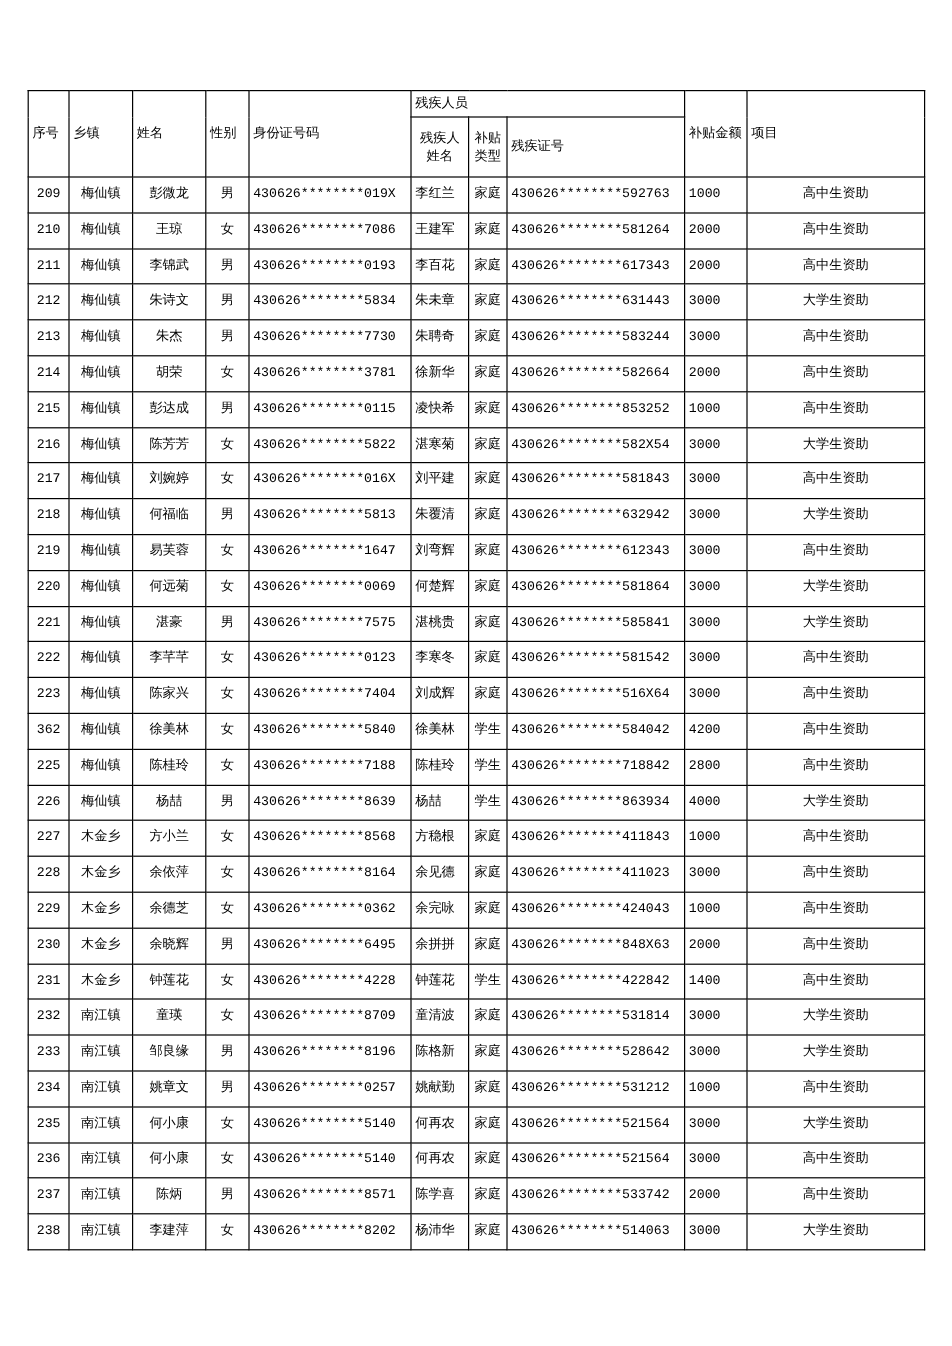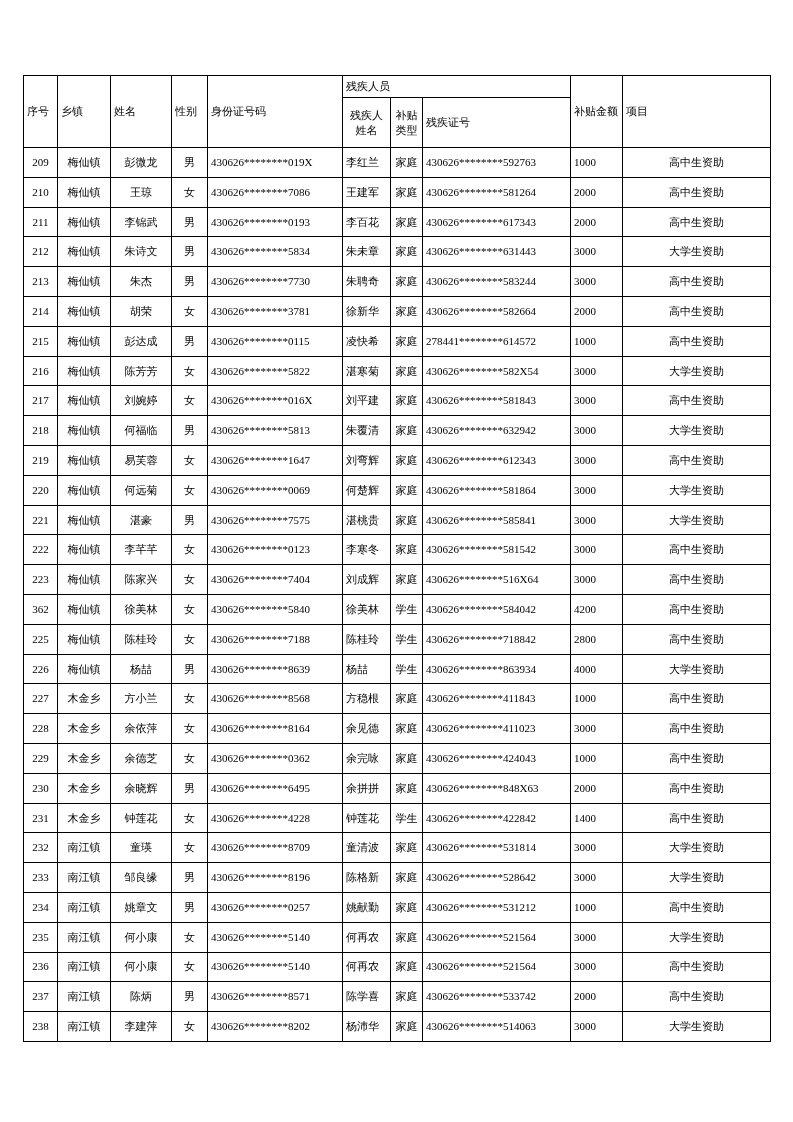--- a/index.html
+++ b/index.html
@@ -30,21 +30,21 @@
     font-size: 11px;
     font-weight: normal;
     padding: 1px 3px;
     vertical-align: middle;
     overflow: hidden;
     word-break: break-all;
     line-height: 1.35;
   }
   thead tr.hrow-top { height: 22px; }
   thead tr.hrow-sub { height: 50px; }
-  tbody tr { height: 29.8px; }
+  tbody tr { height: 29.8px; font-family: Liberation Mono, monospace; }
   th { text-align: left; }
   th.h-left { text-align: center; }
   .c-center { text-align: center; }
   .c-left { text-align: left; }
 </style>
 </head>
 <body>
 
 <div class="page">
   <table class="subsidy">
@@ -151,21 +151,21 @@
           <td class="c-center">高中生资助</td>
         </tr>
         <tr>
           <td class="c-center">215</td>
           <td class="c-center">梅仙镇</td>
           <td class="c-center">彭达成</td>
           <td class="c-center">男</td>
           <td class="c-left">430626********0115</td>
           <td class="c-left">凌快希</td>
           <td class="c-center">家庭</td>
-          <td class="c-left">278441********614572</td>
+          <td class="c-left">430626********853252</td>
           <td class="c-left">1000</td>
           <td class="c-center">高中生资助</td>
         </tr>
         <tr>
           <td class="c-center">216</td>
           <td class="c-center">梅仙镇</td>
           <td class="c-center">陈芳芳</td>
           <td class="c-center">女</td>
           <td class="c-left">430626********5822</td>
           <td class="c-left">湛寒菊</td>

